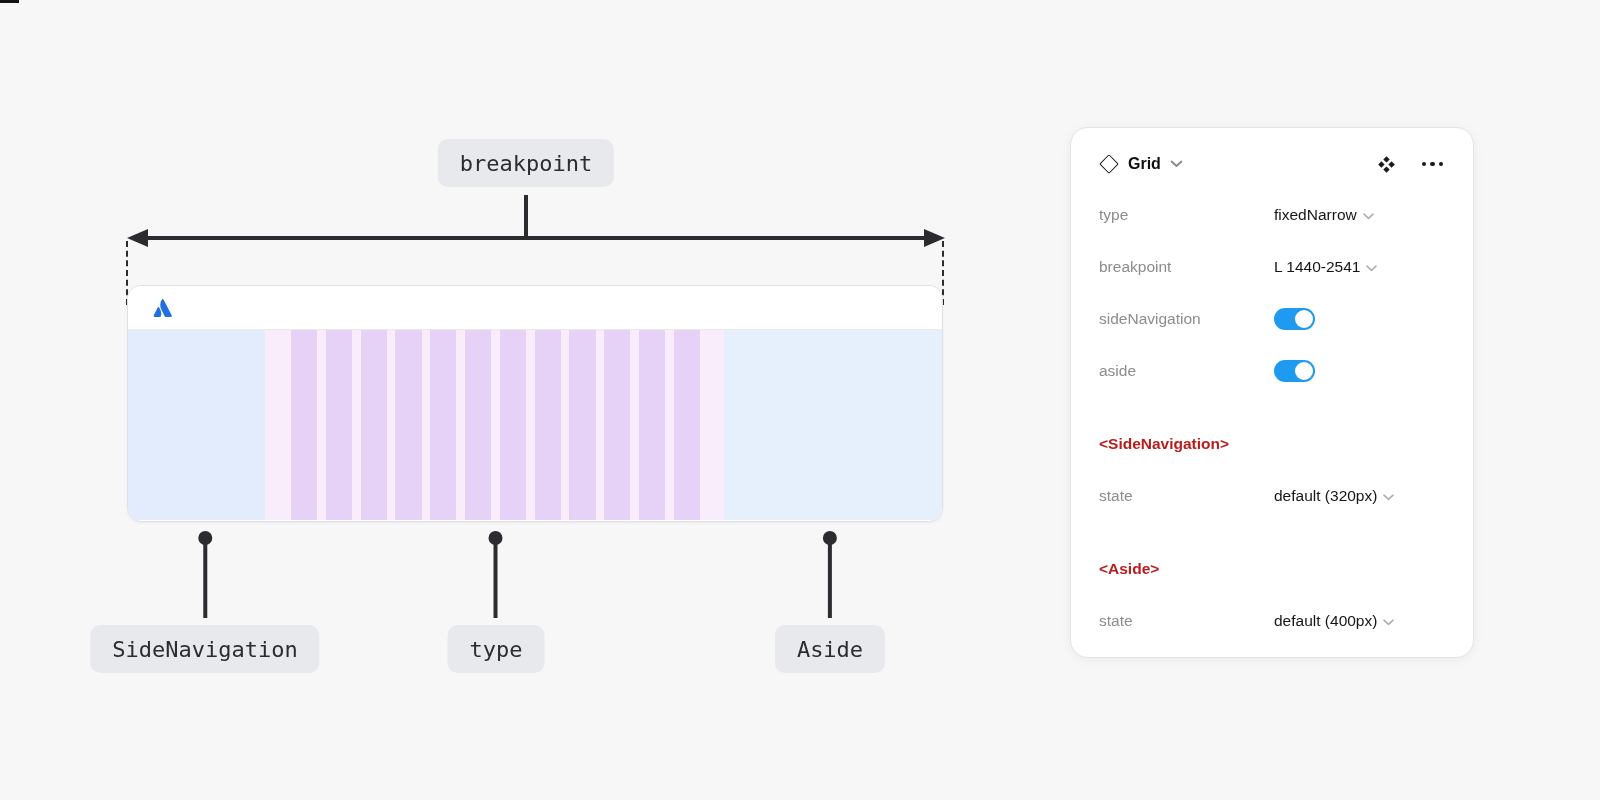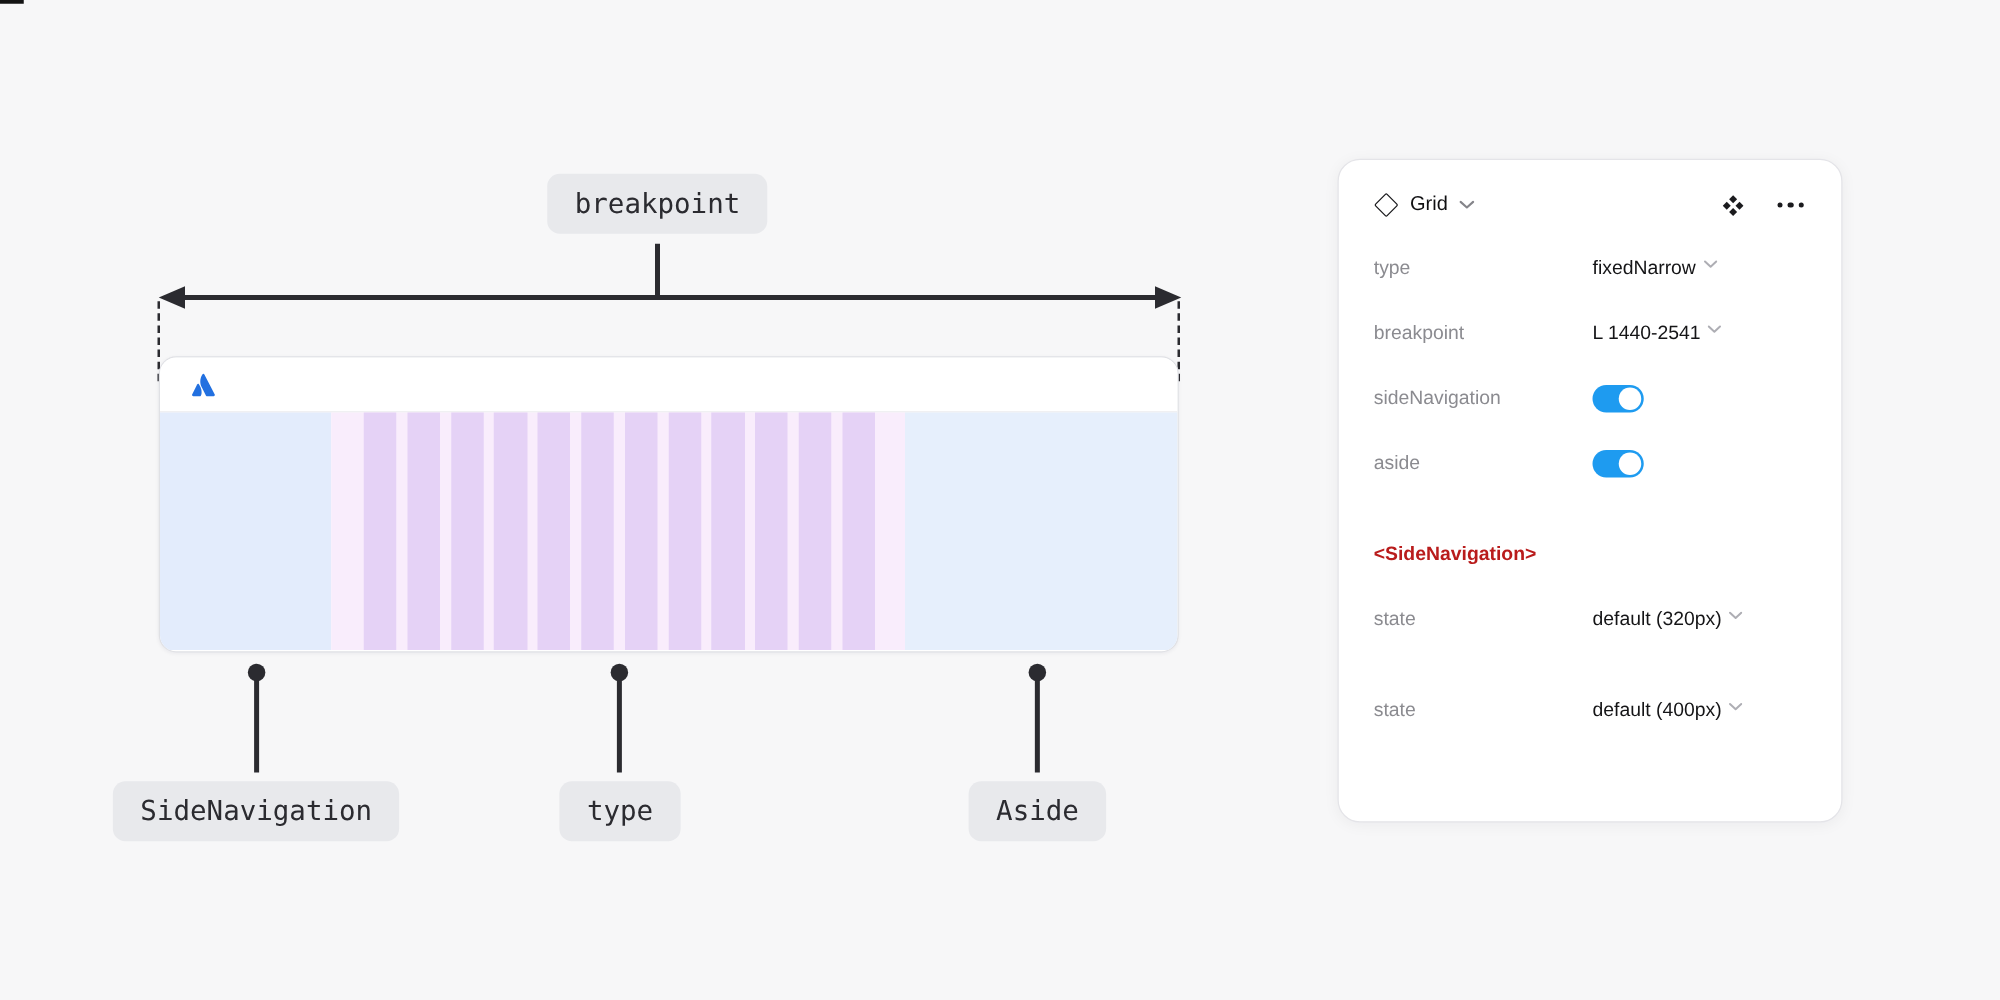--- a/index.html
+++ b/index.html
@@ -57,31 +57,31 @@
   .panel{
     position:absolute;left:1070px;top:127px;width:404px;height:531px;
     background:#fff;border:1px solid #e4e4e8;border-radius:18px;
     box-shadow:0 2px 12px rgba(20,20,40,.05);
     box-sizing:border-box;padding:0 28px;
     font-size:15.5px;color:#151517;
   }
   .panel-header{display:flex;align-items:center;padding-top:18px;height:36px;}
   .diamond-wrap{width:20px;height:20px;display:flex;align-items:center;justify-content:center;margin-right:9px;}
   .diamond{width:12px;height:12px;border:1.9px solid #18181b;transform:rotate(45deg);border-radius:1.5px;}
-  .panel-title{font-weight:400;font-size:16px;color:#101012;}
+  .panel-title{font-weight:700;font-size:16px;color:#101012;}
   .hdr-chevron{margin-left:9px;display:flex;}
   .hdr-spacer{flex:1;}
   .swap-icon{display:flex;}
   .more-icon{display:flex;gap:4px;margin-left:27px;margin-right:2px;}
   .more-icon i{width:4.5px;height:4.5px;border-radius:50%;background:#1b1b1e;}
 
   .props{margin-top:7px;}
   .prow{display:grid;grid-template-columns:175px 1fr;align-items:center;height:52px;}
   .plabel{color:#8b8b90;}
-  .pvalue{display:flex;gap:6px;color:#151517;cursor:default;}
+  .pvalue{display:flex;align-items:center;gap:6px;color:#151517;cursor:default;}
   .chev{display:flex;margin-top:2px;}
 
   .toggle{width:41px;height:22px;border-radius:11px;background:var(--accent-toggle,#1e9bf0);position:relative;}
   .toggle .knob{position:absolute;right:2px;top:2px;width:18px;height:18px;border-radius:50%;background:#fff;}
 
   .section{margin-top:21px;}
   .sec-heading{display:flex;align-items:center;height:52px;font-weight:700;color:#b91c1c;}
 </style>
 </head>
 <body>
@@ -227,20 +227,21 @@
           <span class="chev">
             <svg width="11" height="7" viewBox="0 0 11 7">
                 <polyline points="1,1.2 5.5,5.4 10,1.2" fill="none" stroke="#aeaeb4" stroke-width="1.6" stroke-linecap="round" stroke-linejoin="round"></polyline>
               </svg>
           </span>
         </span>
       </div>
     </div>
 
     <div class="section">
+      <div class="sec-heading">&lt;Aside&gt;</div>
       <div class="prow">
         <span class="plabel">state</span>
         <span class="pvalue">
           <span>default (400px)</span>
           <span class="chev">
             <svg width="11" height="7" viewBox="0 0 11 7">
                 <polyline points="1,1.2 5.5,5.4 10,1.2" fill="none" stroke="#aeaeb4" stroke-width="1.6" stroke-linecap="round" stroke-linejoin="round"></polyline>
               </svg>
           </span>
         </span>

